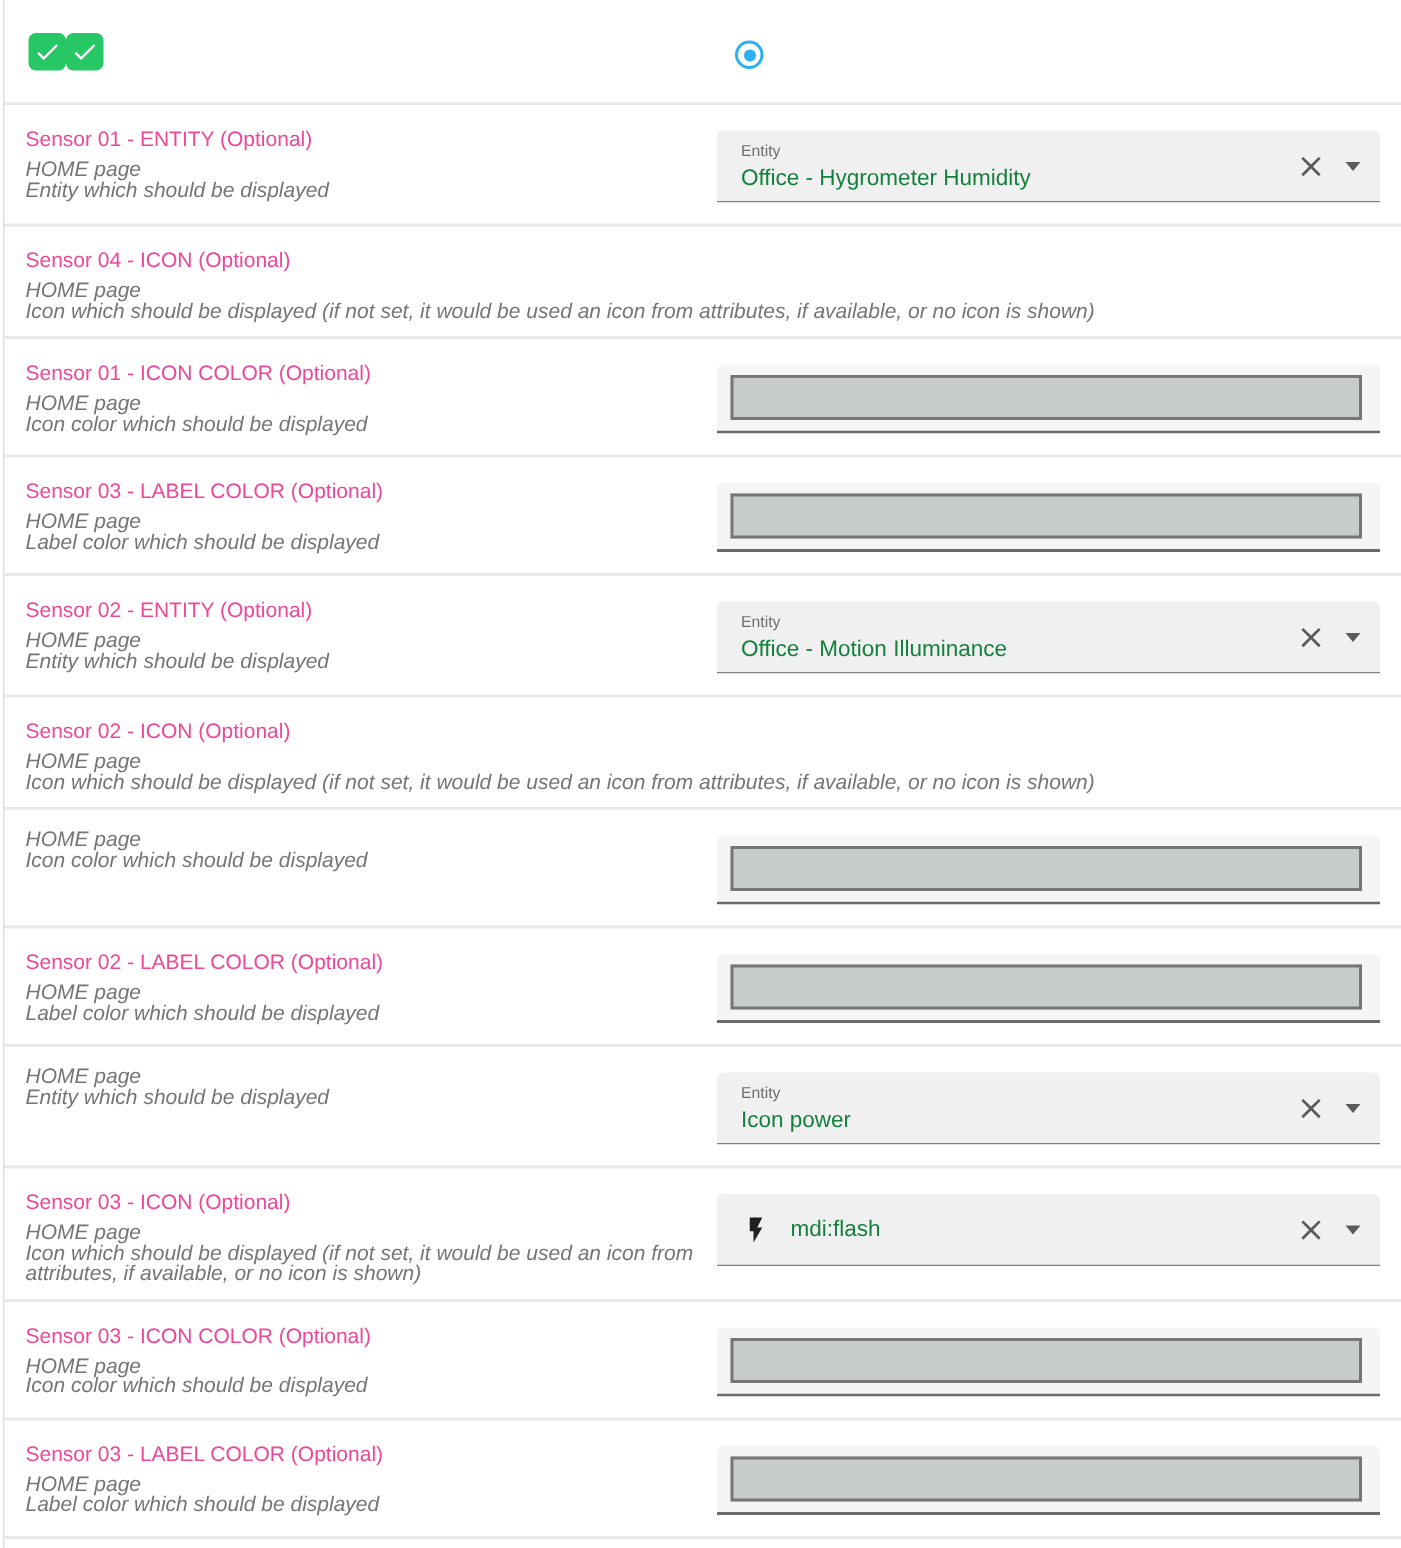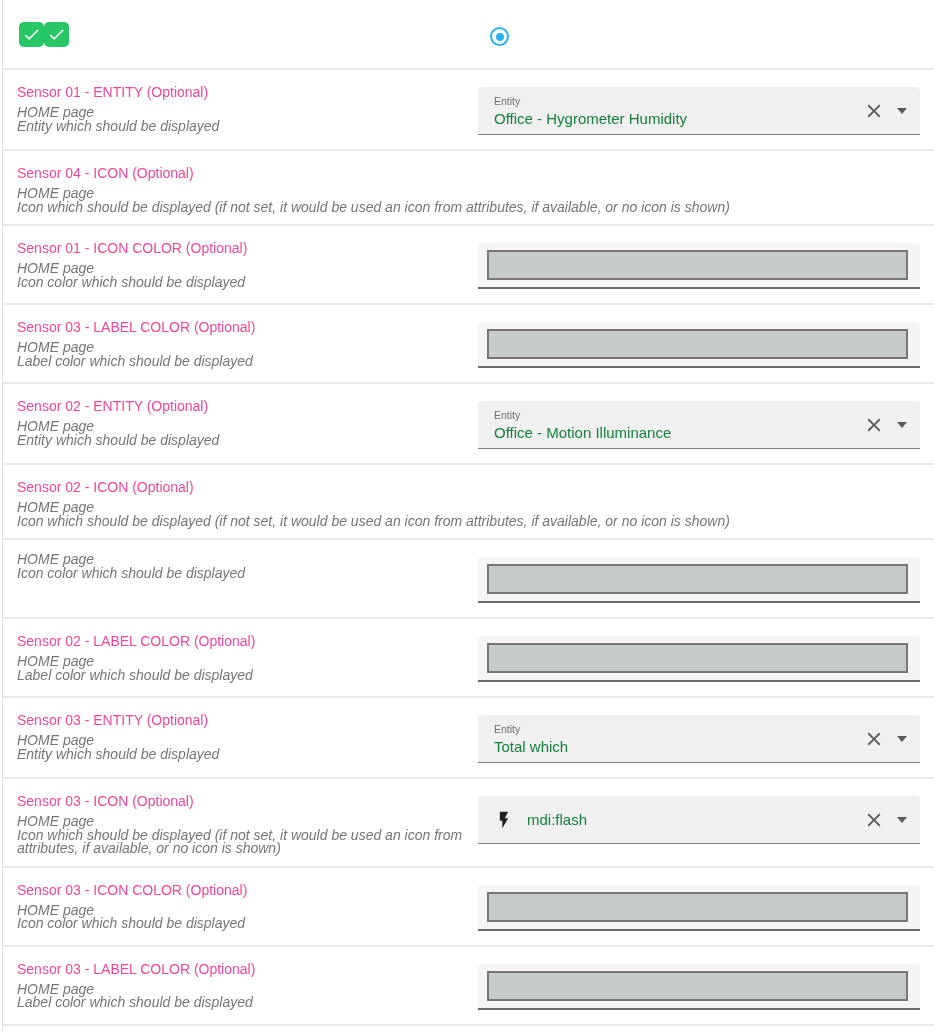--- a/index.html
+++ b/index.html
@@ -246,29 +246,28 @@
     </div>
     <div class="row-field">
   <div class="field color-field">
     <div class="swatch"></div>
   </div>
 </div>
   </div>
 
   <div class="row">
     <div class="row-text">
-      <div class="row-title">Sensor 03 - ENTITY (Optional)</div>
       <div class="row-subtitle">HOME page</div>
       <div class="row-desc">Entity which should be displayed</div>
     </div>
     <div class="row-field">
   <div class="field select-field">
     <div class="select-inner">
       <div class="float-label">Entity</div>
-      <div class="field-value">Total which</div>
+      <div class="field-value">Icon power</div>
     </div>
     <div class="field-icons">
       <span class="x-icon">
         <svg viewBox="0 0 24 24">
                   <path d="M19,6.41L17.59,5L12,10.59L6.41,5L5,6.41L10.59,12L5,17.59L6.41,19L12,13.41L17.59,19L19,17.59L13.41,12L19,6.41Z"></path>
                 </svg>
       </span>
       <span class="caret"></span>
     </div>
   </div>

